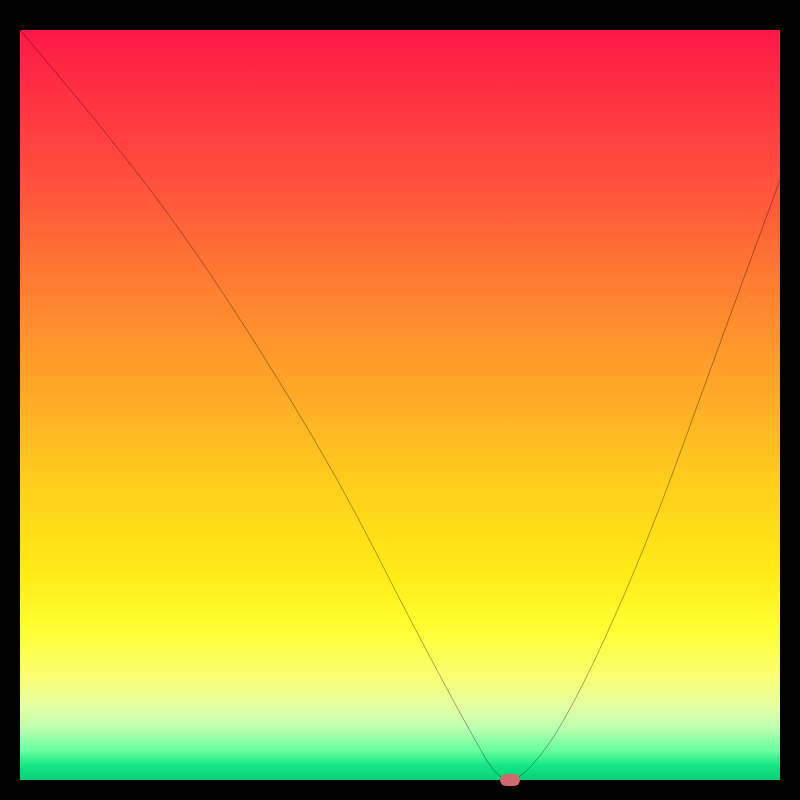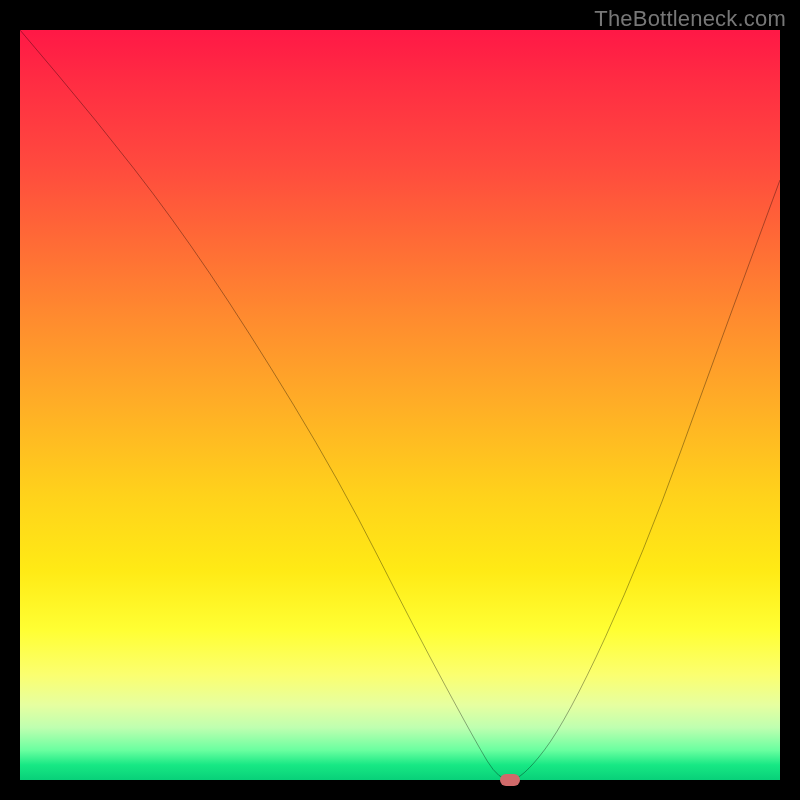--- a/index.html
+++ b/index.html
@@ -66,21 +66,20 @@
     border-radius: 6px;
     background: #d06a6a;
     transform: translate(-50%, -50%);
     z-index: 5;
   }
 </style>
 </head>
 <body>
 
 <div class="frame">
-  <div class="watermark">TheBottleneck.com</div>
 
   <div class="plot">
     <svg class="curve" viewBox="0 0 100 100" preserveAspectRatio="none">
       <path id="curve-path" stroke="#000000" stroke-width="0.35" fill="none" vector-effect="non-scaling-stroke" d="M 0 0 Q 0 0 5 6 Q 10 12 15 18.5 Q 20 25 25 32.5 Q 30 40 36 50 Q 42 60 47 70 Q 52 80 56 87.5 Q 60 95 61.5 97.5 Q 63 100 64.5 100 Q 66 100 69 96 Q 72 92 77 81 Q 82 70 87 56 Q 92 42.00000000000001 96 31.000000000000004 T 100 20"></path>
     </svg>
     <div id="marker" class="marker" style="left: 64.5%; top: 100%; background: rgb(208, 106, 106);"></div>
   </div>
 </div>
 
 </body></html>

